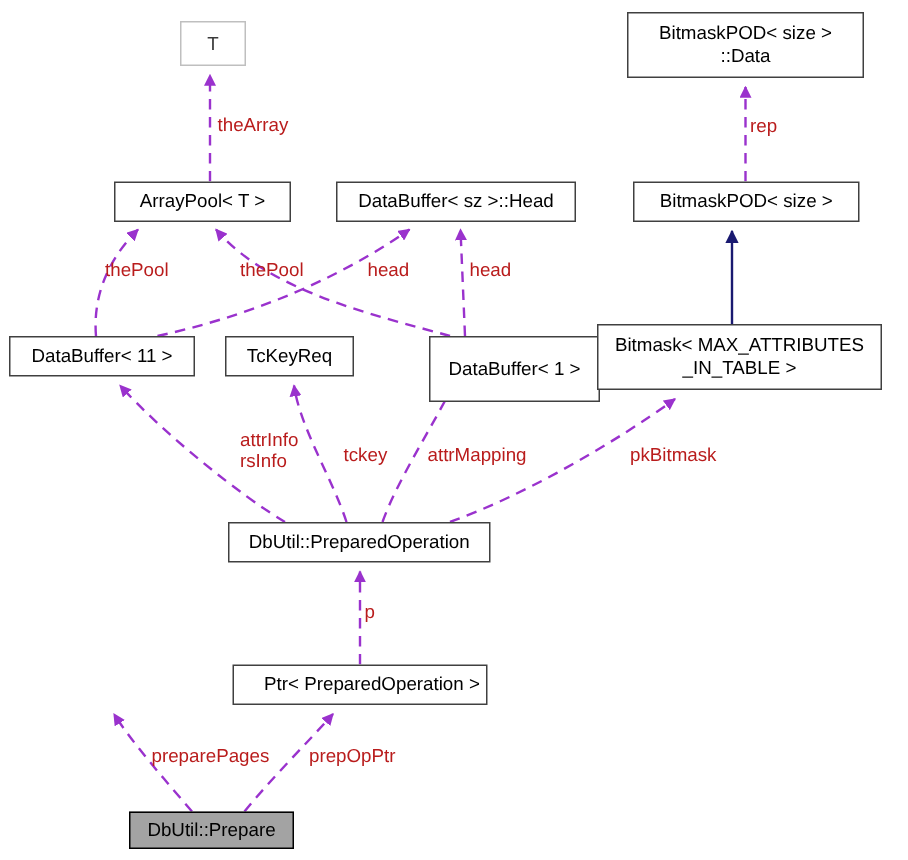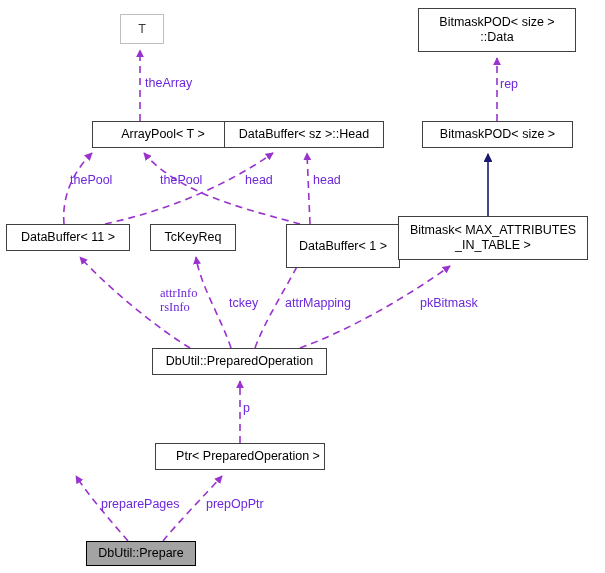--- a/index.html
+++ b/index.html
@@ -44,21 +44,21 @@
   .node.template-param {
     border: 1px solid #bfbfbf;
     color: #3a3a3a;
   }
   .node.highlight {
     background: #a3a3a3;
     border: 1px solid #000000;
   }
   .edge-label {
     position: absolute;
-    color: #6d28d9;
+    color: #b91c1c;
     font-size: 12.5px;
     line-height: 14px;
     white-space: pre-line;
     text-align: left;
     z-index: 6;
     background: transparent;
   }
 </style>
 </head>
 <body>
@@ -102,21 +102,21 @@
     <path d="M 128 541 C 110 520 88 495 76 476" stroke="#9a32cd" stroke-width="1.6" stroke-dasharray="7,5" fill="none" marker-end="url(#arrow-usage)"></path>
 
     <path d="M 163 541 C 180 520 205 495 222 476" stroke="#9a32cd" stroke-width="1.6" stroke-dasharray="7,5" fill="none" marker-end="url(#arrow-usage)"></path>
   </svg>
 
   <div class="node template-param" style="left:120px; top:14px; width:44px; height:30px;">T</div>
 
   <div class="node" style="left:418px; top:8px; width:158px; height:44px;">BitmaskPOD&lt; size &gt;
 ::Data</div>
 
-  <div class="node" style="left:92px; top:121px; width:142px; height:27px;">ArrayPool&lt; T &gt;</div>
+  <div class="node" style="left:76px; top:121px; width:118px; height:27px;">ArrayPool&lt; T &gt;</div>
 
   <div class="node" style="left:224px; top:121px; width:160px; height:27px;">DataBuffer&lt; sz &gt;::Head</div>
 
   <div class="node" style="left:422px; top:121px; width:151px; height:27px;">BitmaskPOD&lt; size &gt;</div>
 
   <div class="node" style="left:6px; top:224px; width:124px; height:27px;">DataBuffer&lt; 11 &gt;</div>
 
   <div class="node" style="left:150px; top:224px; width:86px; height:27px;">TcKeyReq</div>
 
   <div class="node" style="left:243px; top:224px; width:114px; height:44px;margin-left:43px;">DataBuffer&lt; 1 &gt;</div>
@@ -136,21 +136,21 @@
   <div class="edge-label" style="left:500px; top:77px;">rep</div>
 
   <div class="edge-label" style="left:70px; top:173px;">thePool</div>
 
   <div class="edge-label" style="left:160px; top:173px;">thePool</div>
 
   <div class="edge-label" style="left:245px; top:173px;">head</div>
 
   <div class="edge-label" style="left:313px; top:173px;">head</div>
 
-  <div class="edge-label" style="left:160px; top:286px;font-family:Liberation Serif, serif;">attrInfo
+  <div class="edge-label" style="left:160px; top:286px;">attrInfo
 rsInfo</div>
 
   <div class="edge-label" style="left:229px; top:296px;">tckey</div>
 
   <div class="edge-label" style="left:285px; top:296px;">attrMapping</div>
 
   <div class="edge-label" style="left:420px; top:296px;">pkBitmask</div>
 
   <div class="edge-label" style="left:243px; top:401px;">p</div>
 

